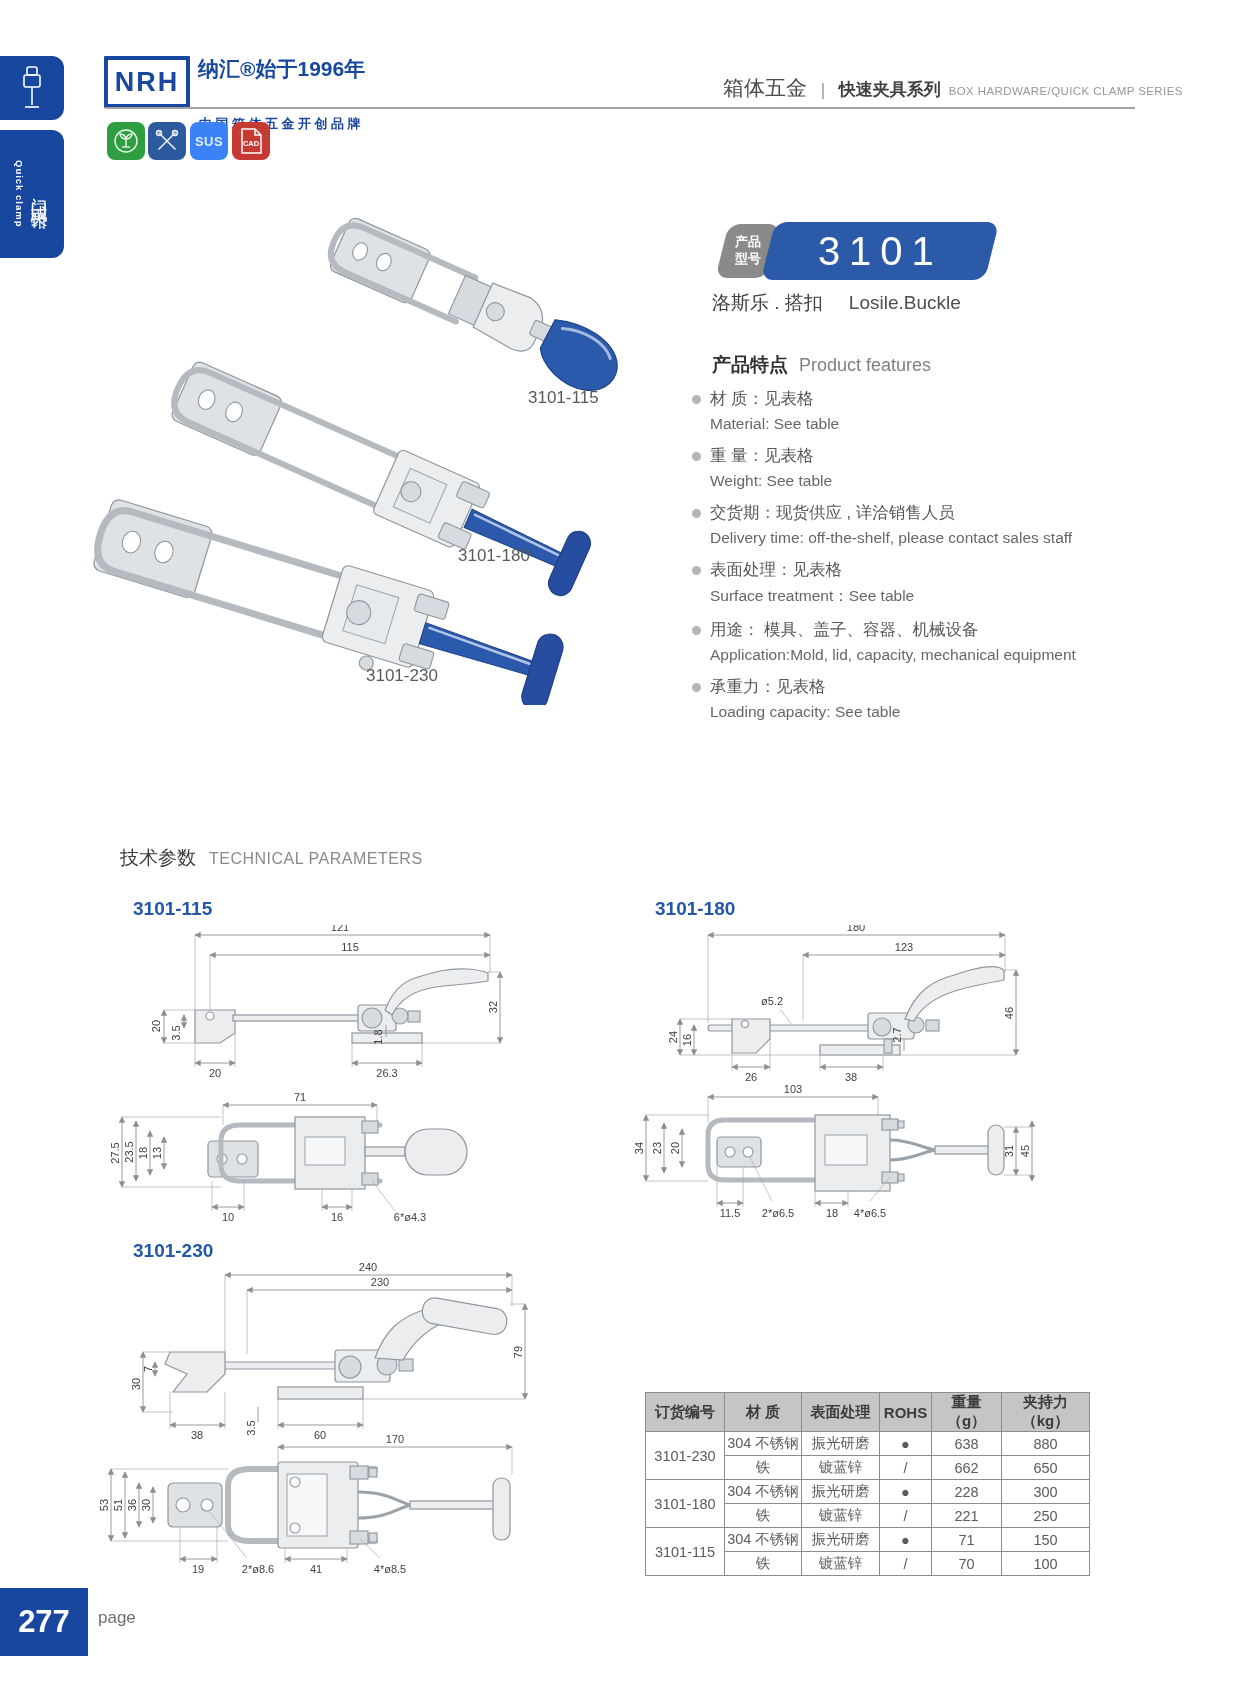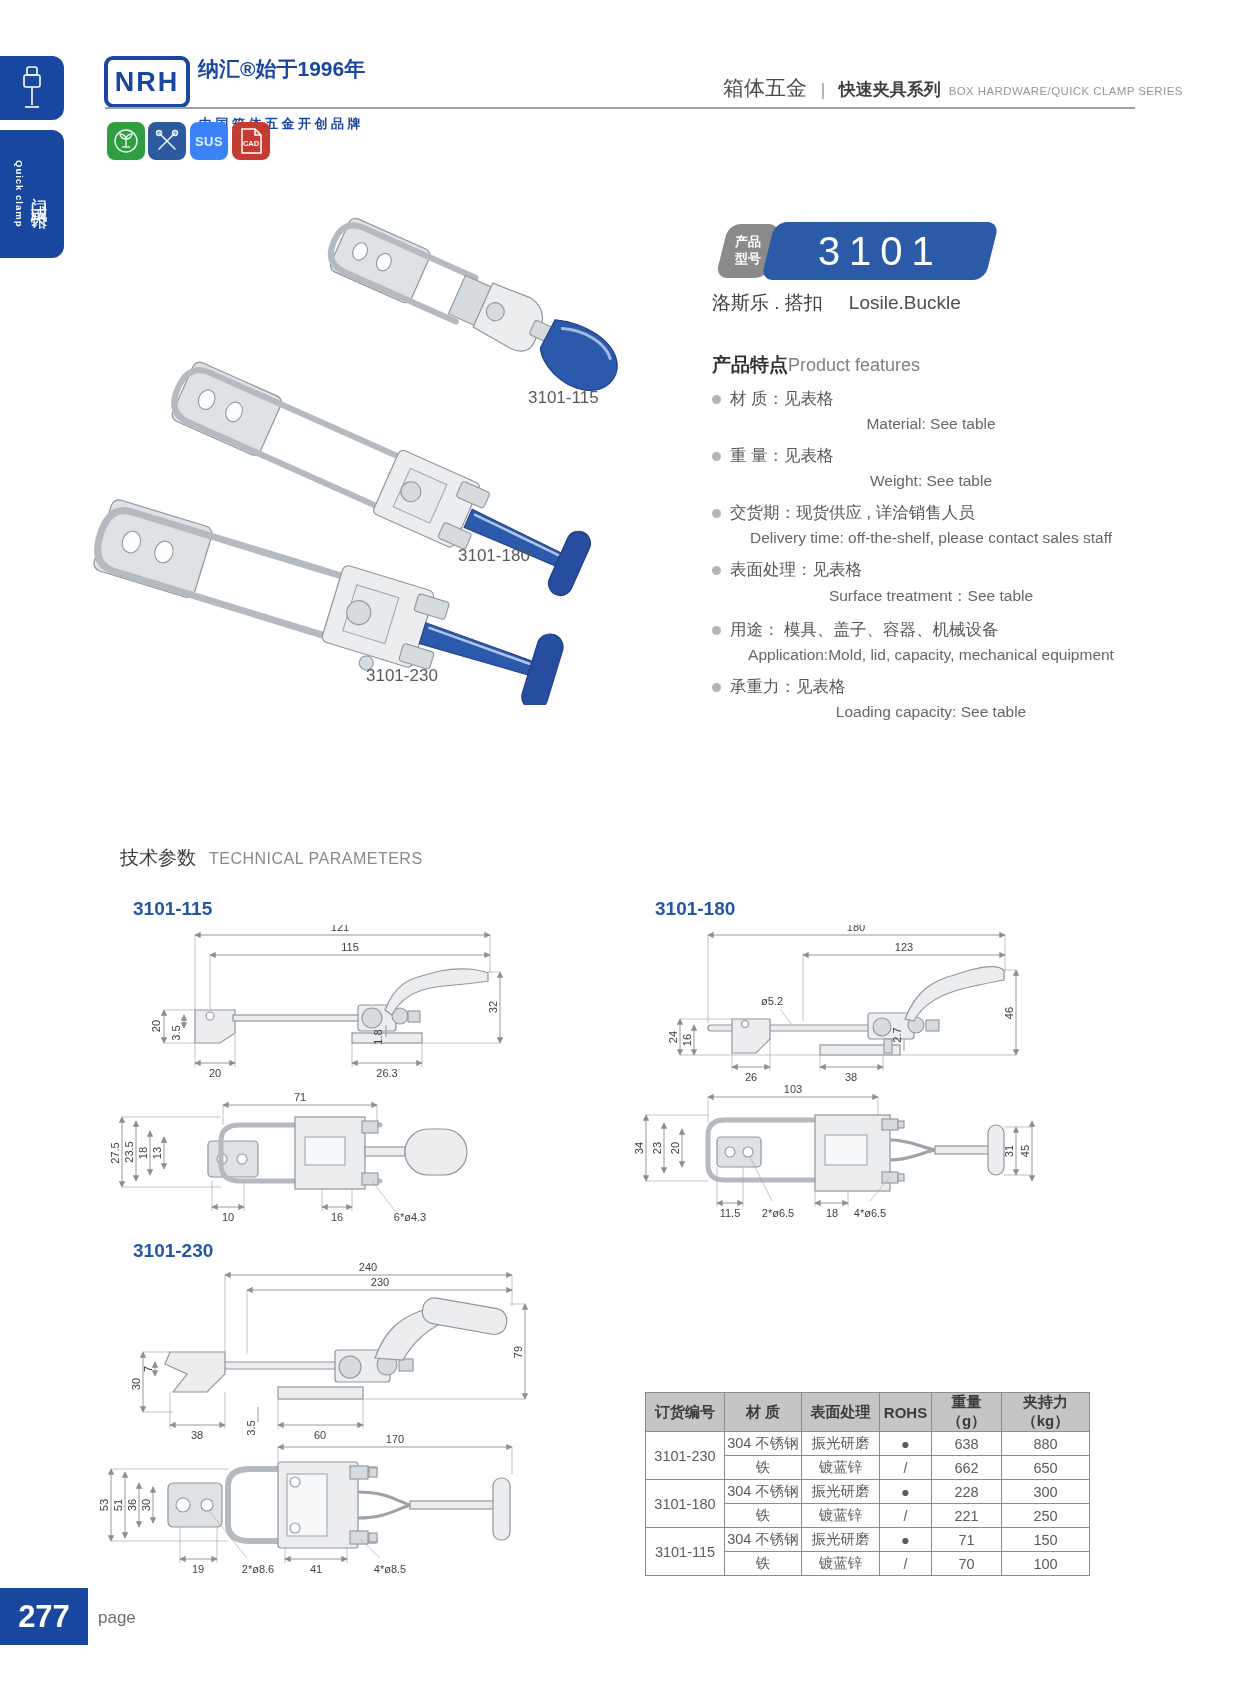--- a/index.html
+++ b/index.html
@@ -6,21 +6,21 @@
   body{font-family:"Liberation Sans","DejaVu Sans",sans-serif;}
   .page{position:relative;width:1240px;height:1683px;background:#fff;overflow:hidden;}
   .abs{position:absolute;}
   
   .side-tab{position:absolute;left:0;background:#17479e;border-radius:0 12px 12px 0;color:#fff;
     display:flex;align-items:center;justify-content:center;}
   .vtext-cn{writing-mode:vertical-rl;text-orientation:upright;font-size:17px;letter-spacing:4px;color:#fff;}
   .vtext-en{writing-mode:vertical-rl;font-size:9.5px;font-weight:bold;color:#fff;letter-spacing:1px;}
   
   .logo-box{position:absolute;left:104px;top:56px;width:78px;height:44px;border:4px solid #17479e;
-    border-radius:9px;display:flex;align-items:center;justify-content:center;
+    border-radius:1px;display:flex;align-items:center;justify-content:center;
     font-size:27px;font-weight:bold;color:#17479e;letter-spacing:2px;}
   .brand-cn1{position:absolute;left:198px;top:55px;font-size:21px;font-weight:bold;color:#17479e;}
   .brand-cn2{position:absolute;left:199px;top:83px;font-size:13px;font-weight:bold;color:#17479e;letter-spacing:3.5px;margin-top:32px;}
   .hdr-right{position:absolute;left:723px;top:74px;display:flex;align-items:baseline;gap:8px;white-space:nowrap;}
   .hdr-cat{font-size:21px;color:#4a4a4a;}
   .hdr-sep{font-size:16px;color:#6a6a6a;}
   .hdr-series{font-size:17px;font-weight:bold;color:#3f3f3f;}
   .hdr-en{font-size:11.5px;color:#979797;letter-spacing:.4px;}
   .hdr-line{position:absolute;left:105px;top:107px;width:1030px;height:2px;background:#a2a2a2;}
   
@@ -30,24 +30,24 @@
   .badge-gray{position:absolute;left:722px;top:224px;width:52px;height:54px;background:#8a8a8a;
     border-radius:12px;transform:skewX(-14deg);display:flex;align-items:center;justify-content:center;}
   .badge-gray-in{transform:skewX(14deg);color:#fff;font-size:13px;font-weight:bold;line-height:1.3;text-align:center;}
   .badge-blue{position:absolute;left:768px;top:222px;width:224px;height:58px;background:#2b5ba8;
     border-radius:12px;transform:skewX(-14deg);display:flex;align-items:center;justify-content:center;}
   .badge-blue-in{transform:skewX(14deg);color:#fff;font-size:40px;letter-spacing:9px;}
   .prod-name{position:absolute;left:712px;top:290px;display:flex;gap:26px;align-items:baseline;}
   .prod-name-cn{font-size:19px;color:#404040;}
   .prod-name-en{font-size:19px;color:#4e4e4e;}
   
-  .feat-head{position:absolute;left:712px;top:352px;display:flex;align-items:baseline;}
+  .feat-head{position:absolute;left:712px;top:352px;display:flex;gap:11px;align-items:baseline;}
   .feat-head-cn{font-size:19px;font-weight:bold;color:#333;}
   .feat-head-en{font-size:18px;color:#808080;}
-  .features{position:absolute;left:712px;top:388px;width:420px;text-align:center;}
+  .features{position:absolute;left:692px;top:388px;width:420px;}
   .feat{margin-bottom:12px;}
   .feat-cn{font-size:16.5px;color:#585858;display:flex;align-items:center;}
   .bullet{display:inline-block;width:9px;height:9px;border-radius:50%;background:#b5b5b5;margin-right:9px;flex:0 0 auto;}
   .feat-en{font-size:15.5px;color:#676767;margin:5px 0 0 18px;}
   
   .tech-head{position:absolute;left:120px;top:845px;display:flex;gap:13px;align-items:baseline;}
   .tech-head-cn{font-size:19px;color:#3b3b3b;}
   .tech-head-en{font-size:16px;color:#8a8a8a;letter-spacing:.5px;}
   .dwg-label{position:absolute;font-size:19px;font-weight:bold;color:#2357a7;}
   .photo-label{position:absolute;font-size:17px;color:#5a5a5a;}
@@ -61,21 +61,21 @@
   .ext{stroke:#ababab;stroke-width:.7;fill:none;}
   .dt{font-size:11px;fill:#3f3f3f;text-anchor:middle;font-family:"Liberation Sans","DejaVu Sans",sans-serif;}
   .mech{fill:#d6dbdf;stroke:#8f969d;stroke-width:1.1;}
   
   table.spec{position:absolute;left:645px;top:1392px;border-collapse:collapse;table-layout:fixed;}
   table.spec th,table.spec td{border:1px solid #8c8c8c;text-align:center;vertical-align:middle;
      font-size:14.5px;color:#5b5b5b;height:23px;padding:0 2px;}
   table.spec th{background:#c5c5c5;color:#3c3c3c;font-weight:bold;height:25px;font-size:15px;}
   td.rohs-pass{color:#2aa52e;font-size:17px;}
   
-  .page-num{position:absolute;left:0;top:1588px;width:88px;height:57px;background:#17479e;color:#fff;
+  .page-num{position:absolute;left:0;top:1588px;width:88px;height:68px;background:#17479e;color:#fff;
     display:flex;align-items:center;justify-content:center;font-size:31px;font-weight:bold;}
   .page-word{position:absolute;left:98px;top:1608px;font-size:17px;color:#6f6f6f;}
 </style>
 </head>
 <body>
 
 <div class="page">
 
   <svg width="0" height="0" style="position:absolute" aria-hidden="true">
     <defs>

